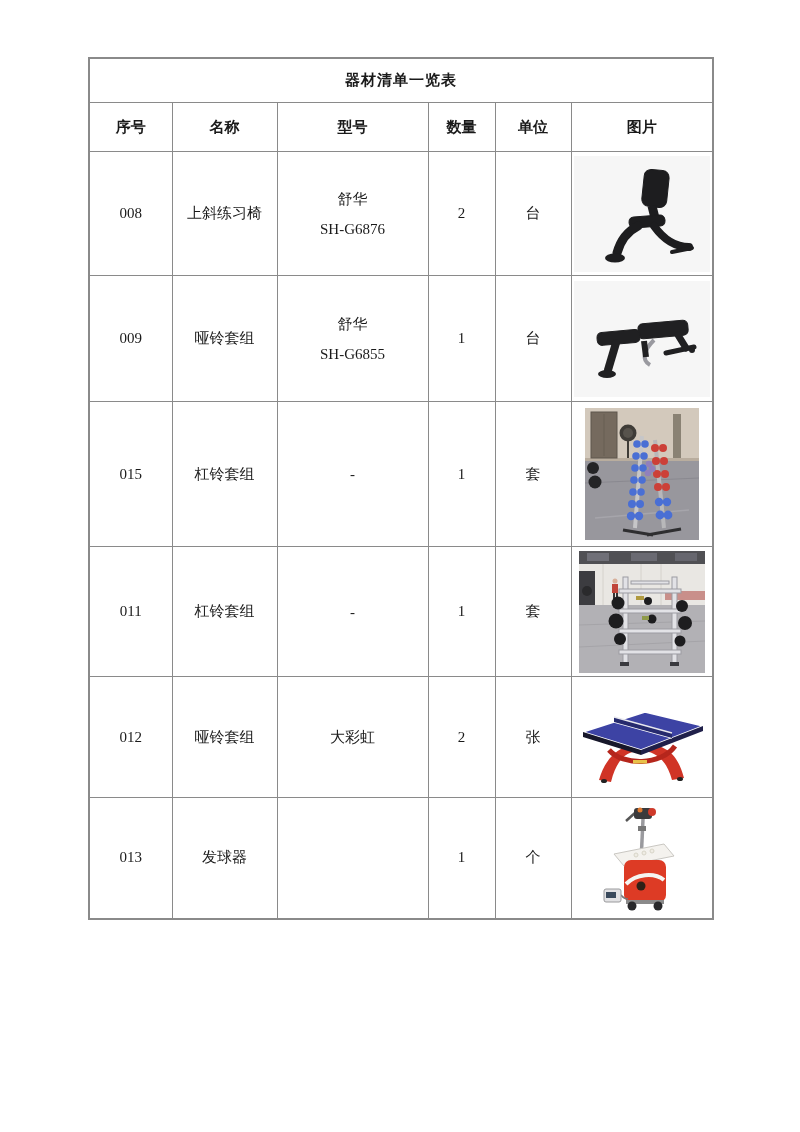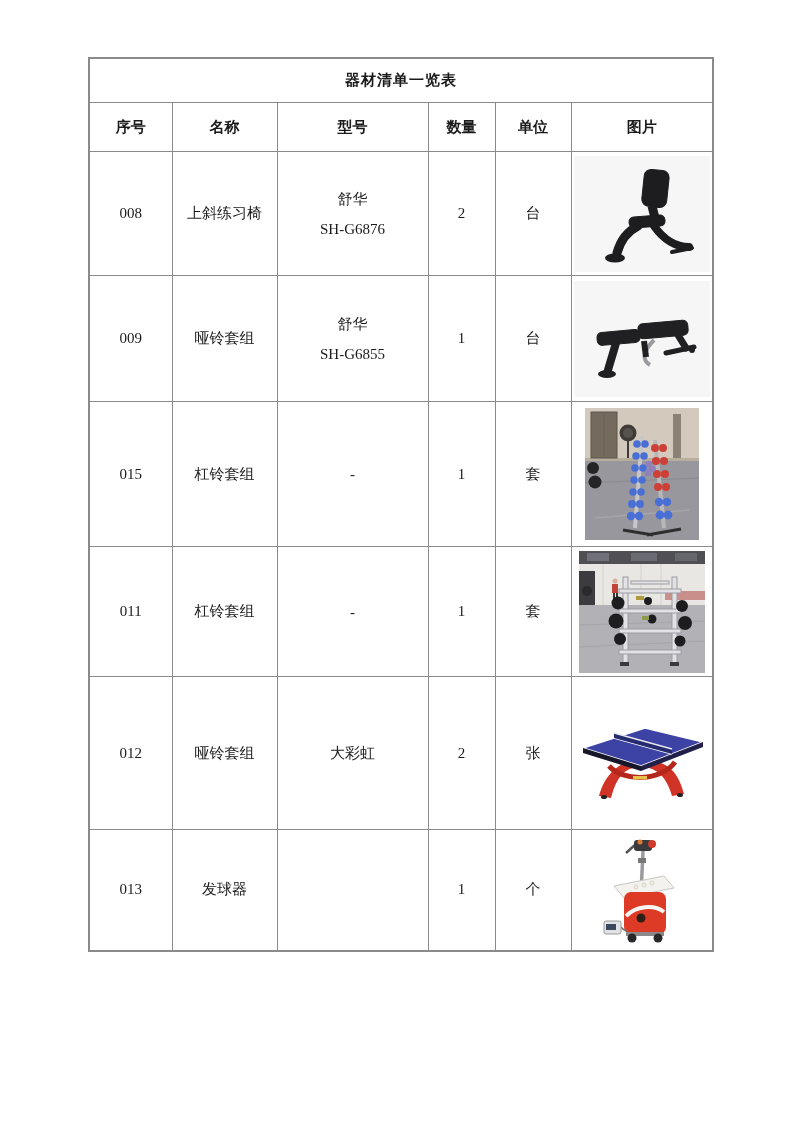--- a/index.html
+++ b/index.html
@@ -233,21 +233,21 @@
             </g>
             <rect x="57" y="45" width="8" height="4" fill="#b09a40"></rect>
             <rect x="63" y="65" width="7" height="4" fill="#8f9a4a"></rect>
             <rect x="41" y="111" width="9" height="4" fill="#3a3a3e"></rect>
             <rect x="91" y="111" width="9" height="4" fill="#3a3a3e"></rect>
           </svg>
         </div>
       </td>
     </tr>
 
-    <tr style="height:153px">
+    <tr style="height:121px">
       <td>012</td>
       <td>哑铃套组</td>
       <td>
         <div class="mline">大彩虹</div>
       </td>
       <td>2</td>
       <td>张</td>
       <td class="imgcell">
         <div class="imgwrap">
               <div class="whitebg" style="width:136px;height:116px;">

